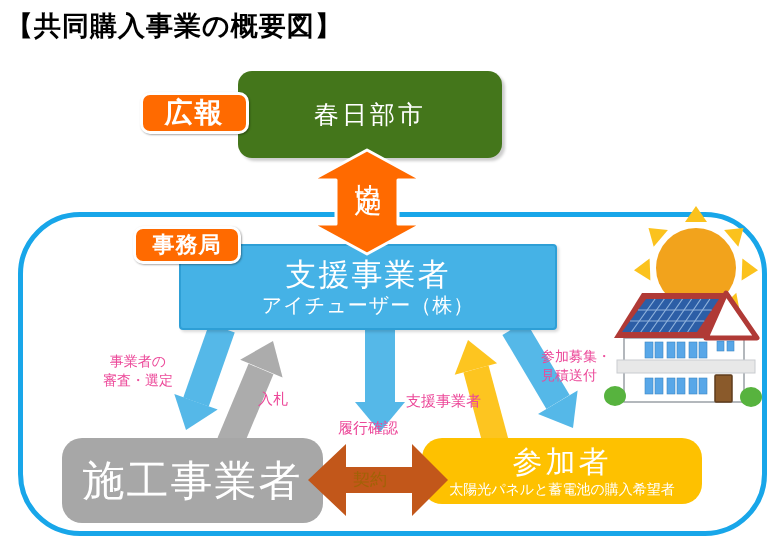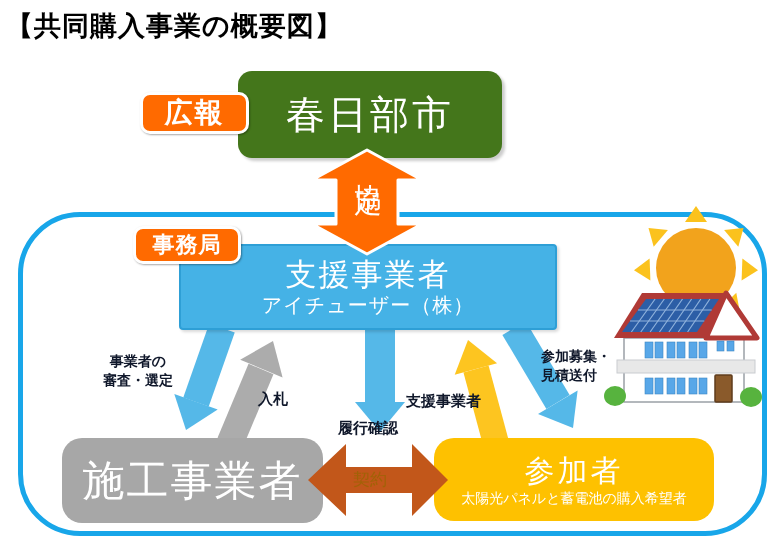--- a/index.html
+++ b/index.html
@@ -11,46 +11,46 @@
   
   #title{left:6px;top:8px;font-size:27px;font-weight:bold;color:#000;letter-spacing:1px;z-index:1;}
   
   #frame{left:18px;top:212px;width:749px;height:324px;border:5px solid #18A6E9;border-radius:62px;
     box-sizing:border-box;z-index:0;background:#fff;}
   
   .node{display:flex;flex-direction:column;align-items:center;justify-content:center;
     color:#fff;text-align:center;z-index:2;}
   #city-box{left:238px;top:71px;width:264px;height:87px;background:#44761B;border-radius:14px;
     box-shadow:3px 3px 3px rgba(0,0,0,.2);}
-  #city-box .main{font-size:39px;letter-spacing:3px;}
+  #city-box .main{font-size:25px;letter-spacing:3px;}
   #support-box{left:179px;top:244px;width:378px;height:86px;background:#45B2E6;border-radius:4px;
     border:2px solid #2E9FD6;box-sizing:border-box;box-shadow:2px 2px 3px rgba(0,0,0,.15);}
   #support-box .main{font-size:31px;letter-spacing:2px;line-height:36px;}
   #support-box .sub{font-size:20px;letter-spacing:1px;line-height:24px;}
   #builder-box{left:62px;top:438px;width:261px;height:85px;background:#A7A7A7;border-radius:20px;}
   #builder-box .main{font-size:42px;letter-spacing:2px;}
-  #participant-box{left:434px;top:438px;width:280px;height:83px;background:#FEC100;border-radius:20px;}
+  #participant-box{left:422px;top:438px;width:280px;height:66px;background:#FEC100;border-radius:20px;}
   #participant-box .main{font-size:30px;letter-spacing:3px;line-height:36px;}
   #participant-box .sub{font-size:14px;line-height:18px;}
   
   .tag{background:#FF6A00;border:3px solid #fff;border-radius:10px;box-sizing:border-box;
     color:#fff;font-weight:bold;display:flex;align-items:center;justify-content:center;
     box-shadow:1px 1px 2px rgba(0,0,0,.35);z-index:4;}
   #koho-tag{left:140px;top:92px;width:109px;height:42px;font-size:28px;letter-spacing:2px;}
   #jimukyoku-tag{left:133px;top:226px;width:108px;height:38px;font-size:22px;letter-spacing:1px;}
   
   .arrow-svg{position:absolute;overflow:visible;}
   #agreement-svg{left:305px;top:146px;z-index:3;}
   #mid-arrows-svg{left:60px;top:325px;z-index:1;}
   #contract-svg{left:300px;top:442px;z-index:3;}
   #scene-svg{left:605px;top:205px;z-index:1;}
   
   #agreement-label{left:352px;top:162px;width:32px;height:92px;color:#fff;font-size:27px;
     writing-mode:vertical-rl;text-orientation:upright;line-height:32px;z-index:4;letter-spacing:4px;}
-  .small-label{color:#0f172a;font-weight:bold;z-index:5;line-height:19px;}
+  .small-label{color:#ec4899;font-weight:normal;z-index:5;line-height:19px;}
   #review-label{left:88px;top:352px;width:100px;font-size:14px;text-align:center;}
   #bid-label{left:258px;top:389px;font-size:15px;}
   #registration-label{left:406px;top:391px;font-size:15px;}
   #recruit-label{left:541px;top:347px;width:92px;font-size:14px;text-align:left;}
   #fulfillment-label{left:338px;top:418px;width:84px;font-size:15px;text-align:left;}
   #contract-label{left:332px;top:468px;width:76px;font-size:17px;color:#a16207;text-align:center;z-index:4;}
 </style>
 </head>
 <body>
 

